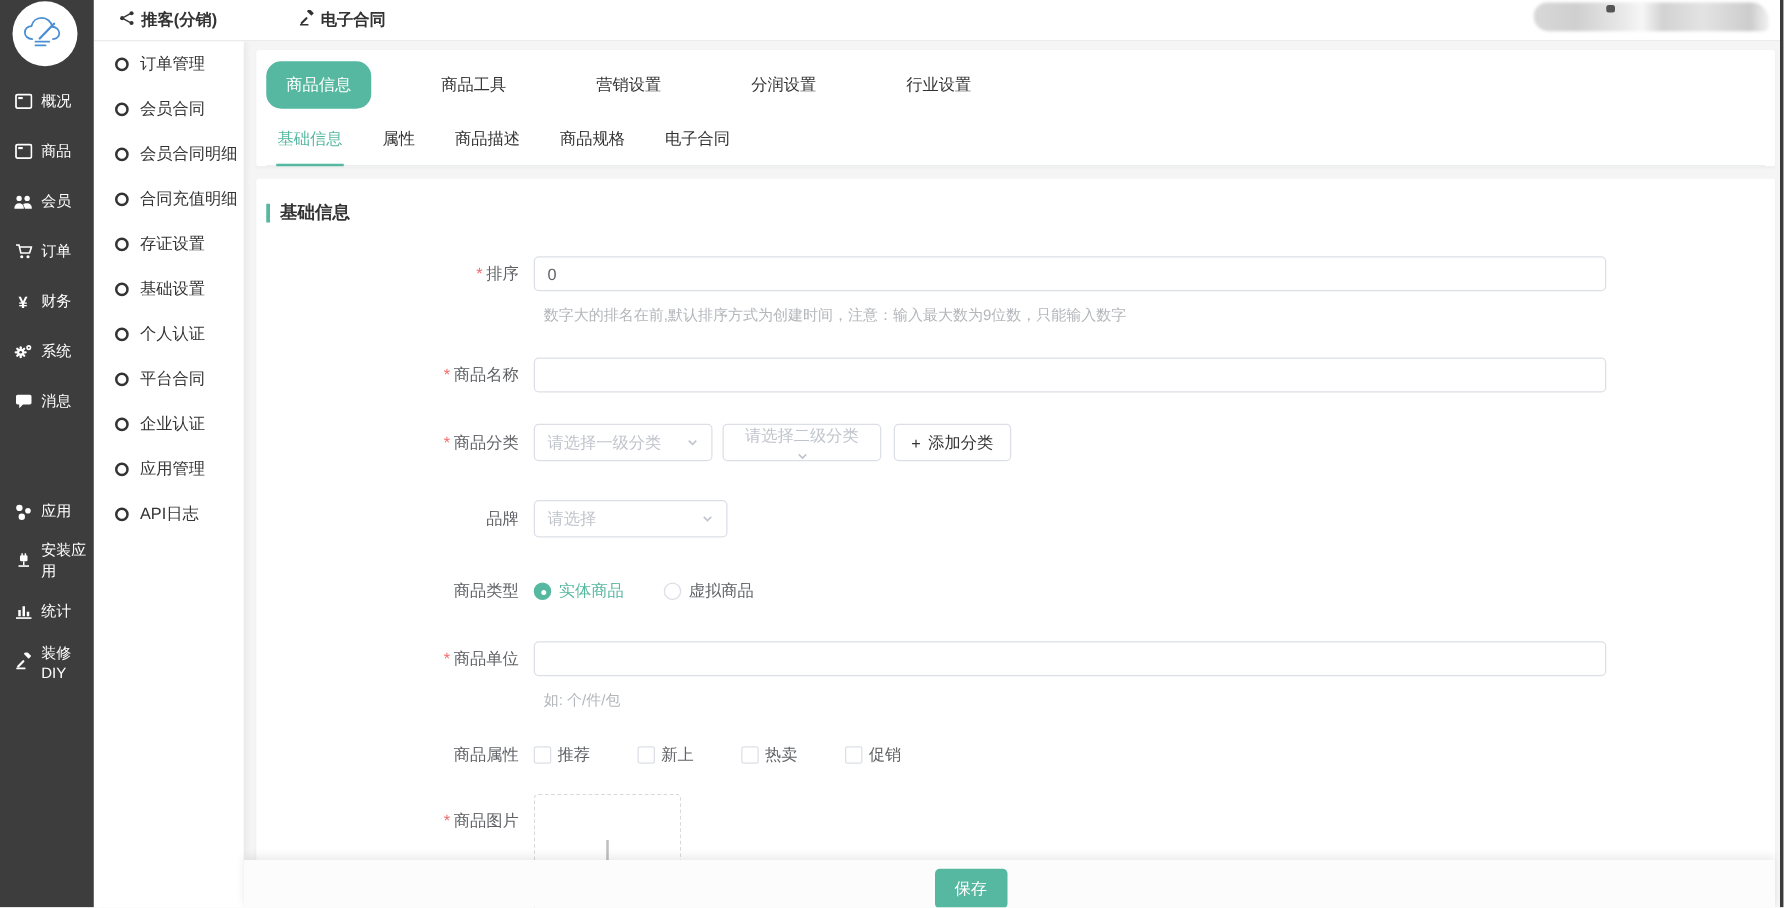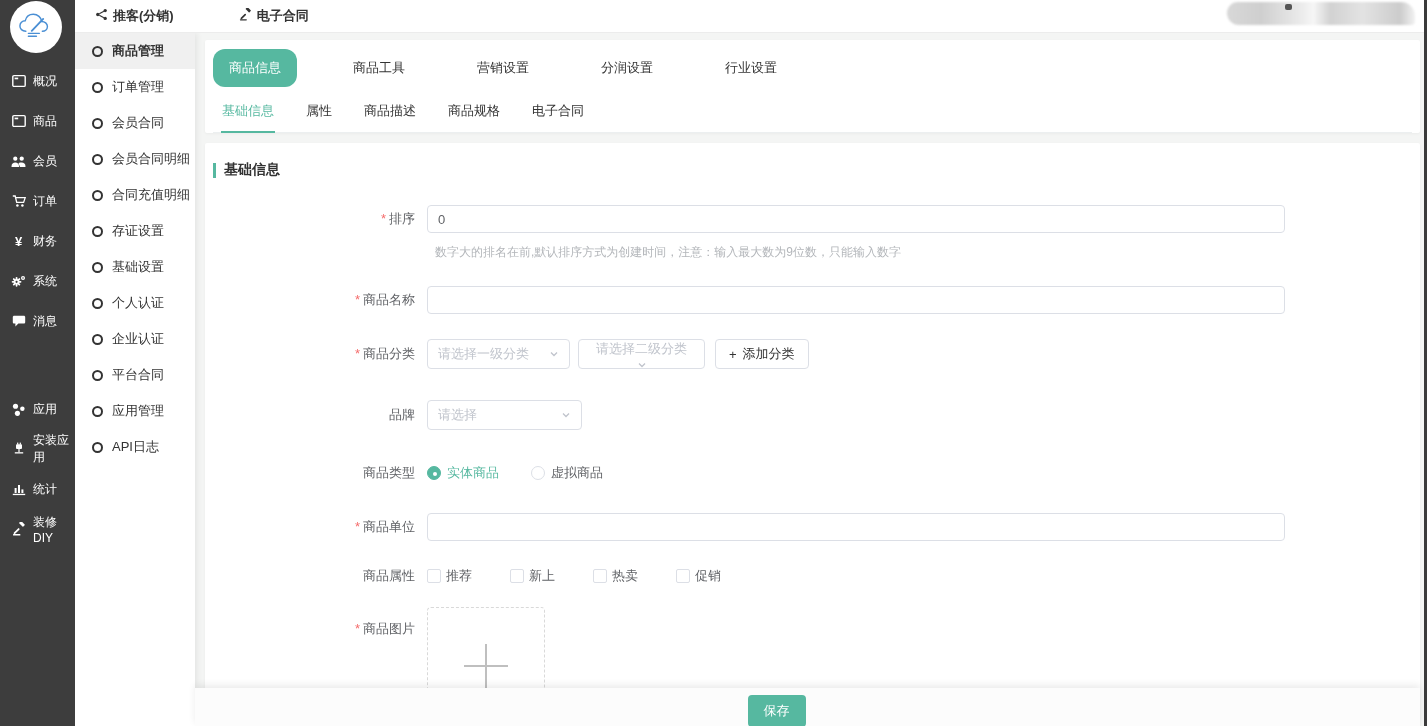--- a/index.html
+++ b/index.html
@@ -243,24 +243,20 @@
             <rect x="1" y="12" width="7.4" height="1.4" rx="0.5"></rect>
           </svg>
       </span>
       <span>电子合同</span>
     </div>
     <div class="redact"></div>
     <div class="redact2"></div>
   </div>
 
   <div class="submenu">
-    <div class="sub-item active">
-      <span class="ring"></span>
-      <span>商品管理</span>
-    </div>
     <div class="sub-item">
       <span class="ring"></span>
       <span>订单管理</span>
     </div>
     <div class="sub-item">
       <span class="ring"></span>
       <span>会员合同</span>
     </div>
     <div class="sub-item">
       <span class="ring"></span>
@@ -277,25 +273,25 @@
     <div class="sub-item">
       <span class="ring"></span>
       <span>基础设置</span>
     </div>
     <div class="sub-item">
       <span class="ring"></span>
       <span>个人认证</span>
     </div>
     <div class="sub-item">
       <span class="ring"></span>
+      <span>平台合同</span>
+    </div>
+    <div class="sub-item">
+      <span class="ring"></span>
       <span>企业认证</span>
-    </div>
-    <div class="sub-item">
-      <span class="ring"></span>
-      <span>平台合同</span>
     </div>
     <div class="sub-item">
       <span class="ring"></span>
       <span>应用管理</span>
     </div>
     <div class="sub-item">
       <span class="ring"></span>
       <span>API日志</span>
     </div>
   </div>
@@ -377,20 +373,21 @@
             <span class="radio"></span>
             <span>虚拟商品</span>
           </div>
         </div>
       </div>
 
       <div class="row mb-unit">
         <span class="lbl required">商品单位</span>
         <input class="txt-input" type="text" value="" style="">
       </div>
+      <div class="helper">如: 个/件/包</div>
 
       <div class="row mb-attr">
         <span class="lbl">商品属性</span>
         <div class="check-group">
           <div class="check-opt">
             <span class="checkbox"></span>
             <span>推荐</span>
           </div>
           <div class="check-opt">
             <span class="checkbox"></span>

